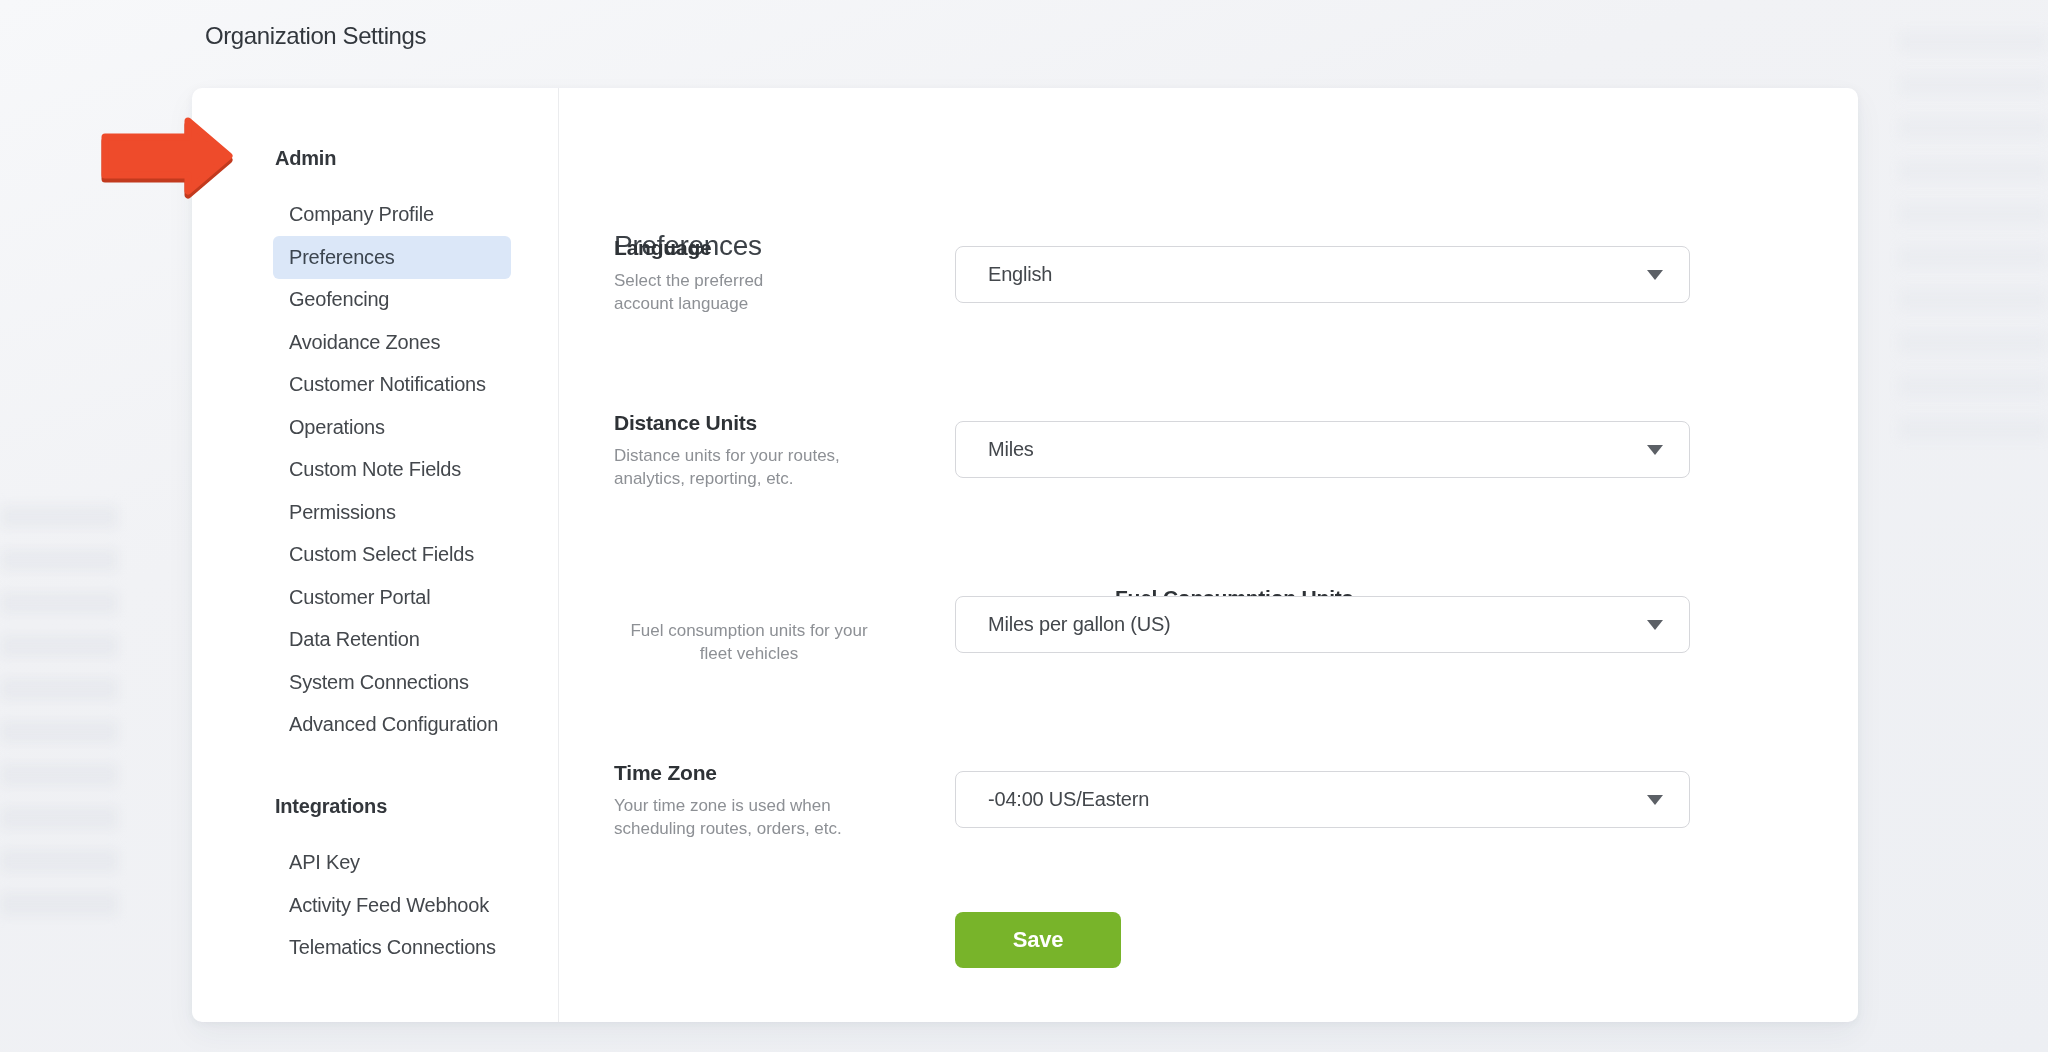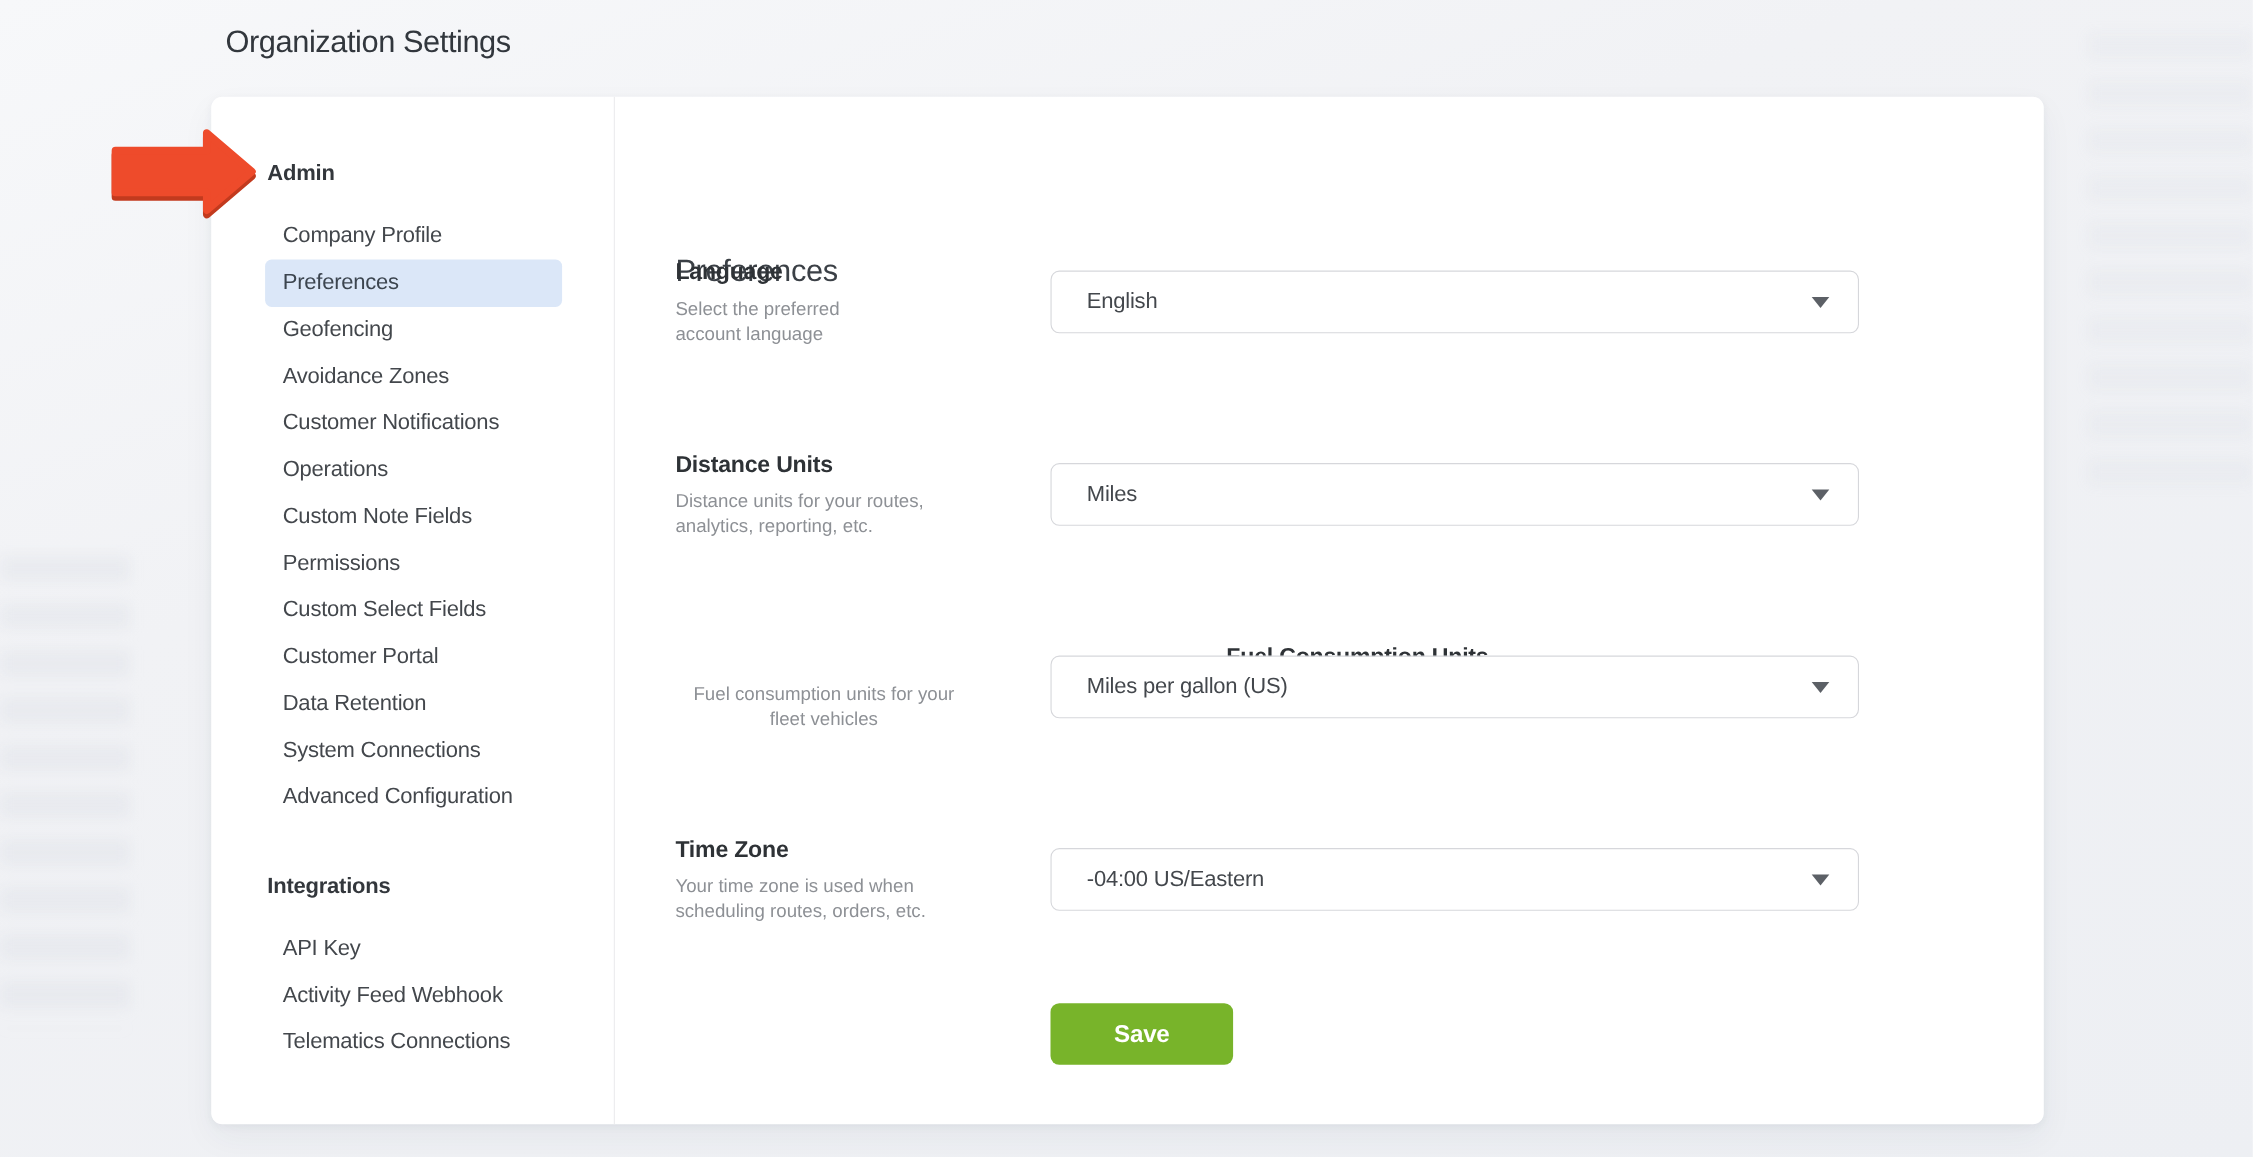--- a/index.html
+++ b/index.html
@@ -17,36 +17,36 @@
     position: absolute; pointer-events: none;
     background: repeating-linear-gradient(180deg,
       rgba(205,210,220,0.22) 0 24px, rgba(0,0,0,0) 24px 43px);
     filter: blur(6px);
   }
   .ghost-left  { left: 0; top: 505px; width: 118px; height: 430px; }
   .ghost-right { right: 0; top: 30px;  width: 150px; height: 430px; opacity:.6; }
 
   .page-title {
     position: absolute; left: 205px; top: 22px;
-    font-size: 28px; font-weight: 500; color: #32373d;
+    font-size: 24px; font-weight: 500; color: #32373d;
     letter-spacing: -0.4px;
   }
 
   .card {
     position: absolute; left: 192px; top: 88px;
     width: 1666px; height: 934px;
     background: #ffffff; border-radius: 10px;
     box-shadow: 0 2px 8px rgba(40,50,70,0.05), 0 12px 30px rgba(40,50,70,0.05);
   }
 
   
   .sidebar {
     position: absolute; left: 0; top: 0; bottom: 0; width: 367px;
     border-right: 1px solid #ebecee;
-    padding-top: 49px; box-sizing: border-box;
+    padding-top: 49px; box-sizing: border-box; padding-left: 32px;
   }
   .nav-section { list-style: none; margin: 14px; padding: 0; }
   .nav-header {
     height: 42.5px; display: flex; align-items: center;
     padding-left: 51px; font-size: 20px; font-weight: 700;
     color: #33373c; letter-spacing: -0.2px;
   }
   .nav-item {
     height: 42.5px; display: flex; align-items: center;
     padding-left: 51px; font-size: 20px; color: #43474c;

